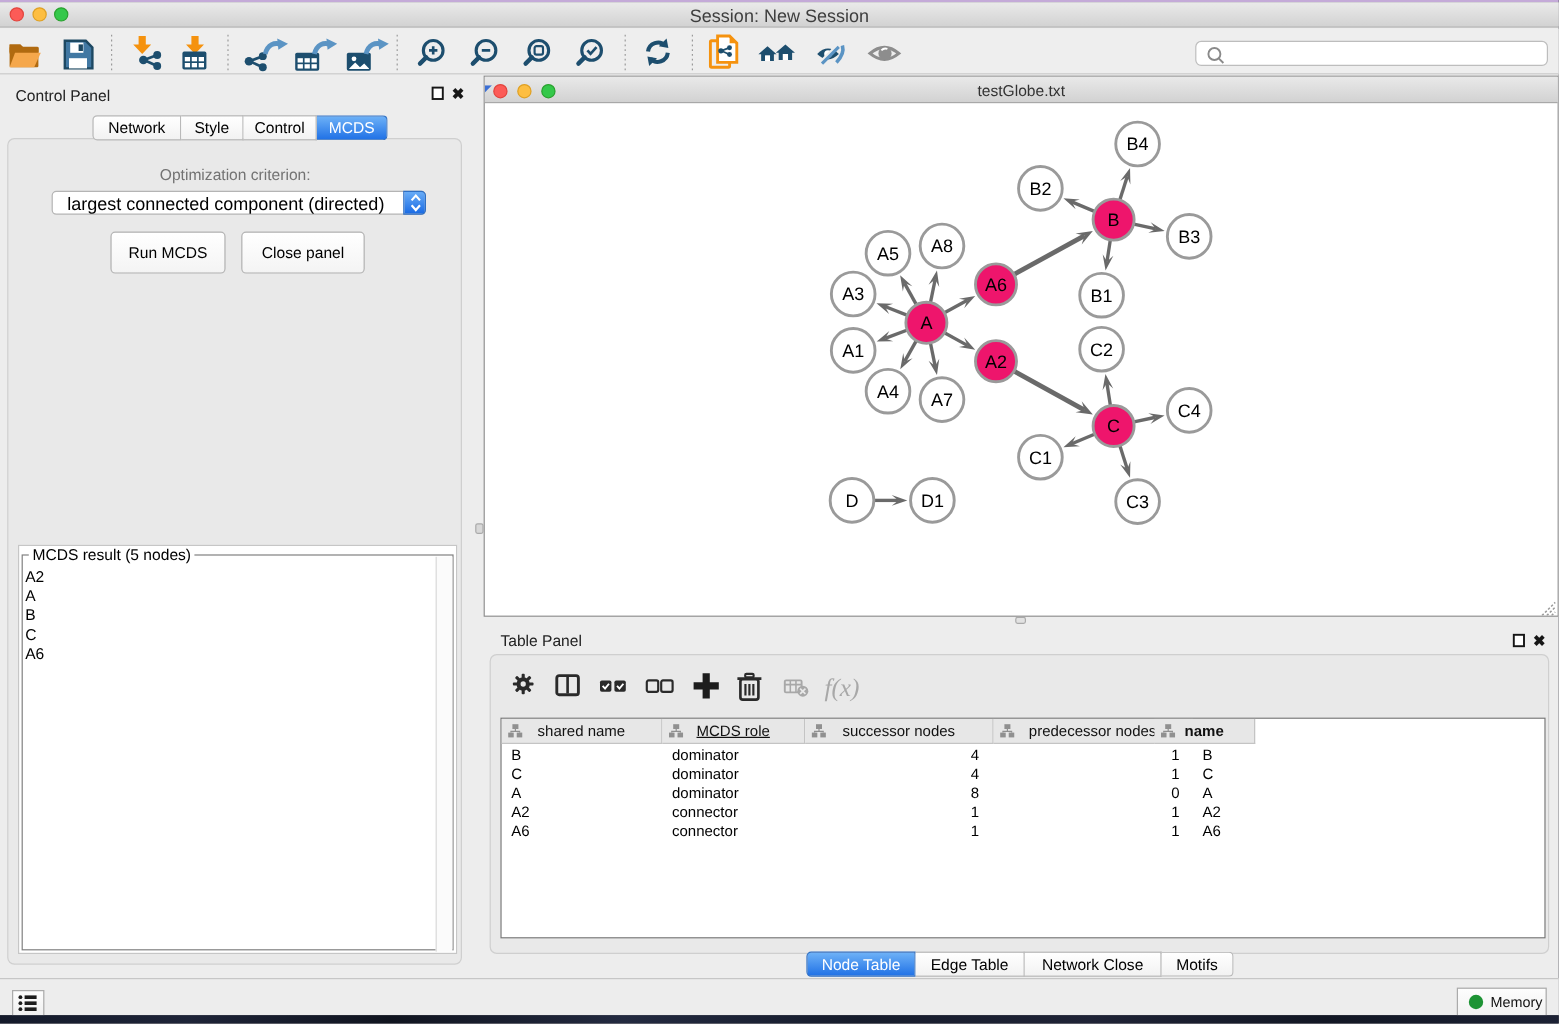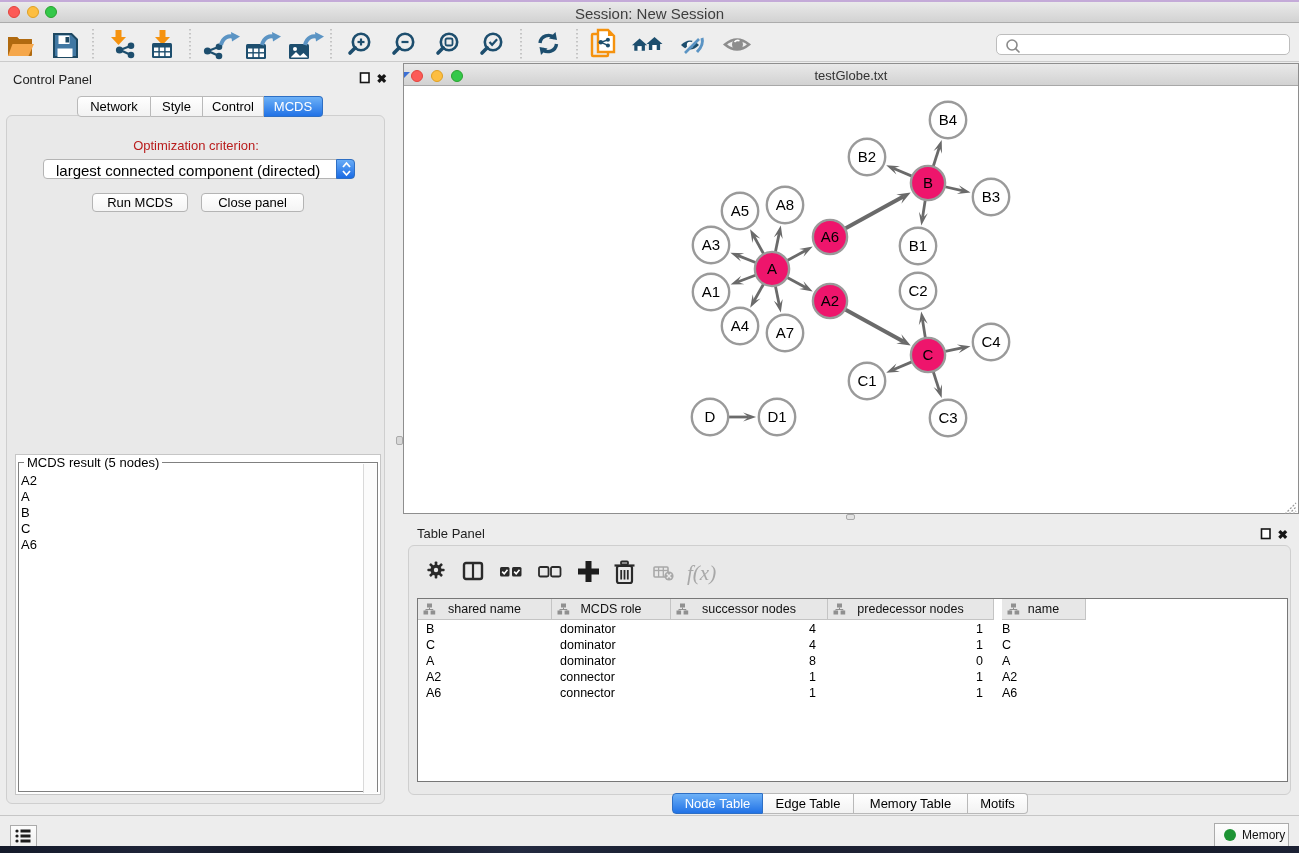--- a/index.html
+++ b/index.html
@@ -27,28 +27,28 @@
 #cp-header .ttl { position:absolute; left:13px; top:8px; font-size:13px; color:#222; }
 #cp-tabs { left:77px; top:94px; height:15px; display:flex; z-index:3; }
 .seg { height:21px; font-size:13px; color:#000; background:linear-gradient(#ffffff,#f2f2f2);
   border:1px solid #b9b9b9; border-left:none; display:flex; align-items:center;
   justify-content:center; }
 .seg.first { border-left:1px solid #b9b9b9; border-radius:4px 0 0 4px; }
 .seg.last { border-radius:0 4px 4px 0; }
 .seg.sel { background:linear-gradient(#6db1f7,#2172e6); color:#fff; border-color:#2e6fc4; }
 #cp-body { left:6px; top:113px; width:379px; height:689px; background:#e9e9e9;
   border:1px solid #cfcfcf; border-radius:6px; }
-#opt-label { left:0; top:136px; width:392px; text-align:center; font-size:13px; color:#b91c1c; }
+#opt-label { left:0; top:136px; width:392px; text-align:center; font-size:13px; color:#737373; }
 #combo { left:43px; top:157px; width:312px; height:20px; background:#fff;
   border:1px solid #b4b4b4; border-radius:4px; }
 #combo .txt { position:absolute; left:12px; top:2px; font-size:15px; color:#000; }
 #combo .cap { position:absolute; right:-1px; top:-1px; width:19px; height:20px;
   background:linear-gradient(#68acf7,#1a6be4); border-radius:0 4px 4px 0;
   border:1px solid #2e6fc4; }
-.btn { position:absolute; height:19px; background:linear-gradient(#ffffff,#f4f4f4);
+.btn { position:absolute; height:35px; background:linear-gradient(#ffffff,#f4f4f4);
   border:1px solid #b4b4b4; border-radius:4px; font-size:13px; color:#000;
   display:flex; align-items:center; justify-content:center; }
 #btn-run { left:92px; top:191px; width:96px; }
 #btn-close { left:201px; top:191px; width:103px; }
 
 #mcds-box { left:15px; top:452px; width:366px; height:341px; background:#fff;
   border:1px solid #c6c6c6; }
 #mcds-inner { position:absolute; left:2px; top:7px; right:2px; bottom:2px;
   border:1px solid #808080; }
 #mcds-title { position:absolute; left:5px; top:-8px; font-size:13px; color:#000;
@@ -454,39 +454,39 @@
           </g>
           <text x="268" y="22" font-family="Liberation Serif, serif" font-style="italic" font-size="21" fill="#a8a8a8">f(x)</text>
         </svg></div>
     <div id="tbl">
         <div class="hdr" style="left:0px;width:134px;"><span style="position:absolute;left:5px;top:4px;"><svg width="13" height="12">
               <rect x="4" y="0.5" width="5" height="4" fill="#909090"></rect>
               <rect x="0.5" y="7.5" width="4.6" height="4" fill="#909090"></rect>
               <rect x="7.6" y="7.5" width="4.6" height="4" fill="#909090"></rect>
               <path d="M6.5 4.5 v2 M2.8 7.5 v-1 h7.2 v1" stroke="#909090" stroke-width="1" fill="none"></path>
             </svg></span>shared name</div>
-<div class="hdr" style="left:134px;width:119px;"><span style="position:absolute;left:5px;top:4px;"><svg width="13" height="12">
+<div class="hdr" style="left:134px;width:119px;text-decoration:underline;"><span style="position:absolute;left:5px;top:4px;"><svg width="13" height="12">
               <rect x="4" y="0.5" width="5" height="4" fill="#909090"></rect>
               <rect x="0.5" y="7.5" width="4.6" height="4" fill="#909090"></rect>
               <rect x="7.6" y="7.5" width="4.6" height="4" fill="#909090"></rect>
               <path d="M6.5 4.5 v2 M2.8 7.5 v-1 h7.2 v1" stroke="#909090" stroke-width="1" fill="none"></path>
             </svg></span>MCDS role</div>
 <div class="hdr" style="left:253px;width:157px;"><span style="position:absolute;left:5px;top:4px;"><svg width="13" height="12">
               <rect x="4" y="0.5" width="5" height="4" fill="#909090"></rect>
               <rect x="0.5" y="7.5" width="4.6" height="4" fill="#909090"></rect>
               <rect x="7.6" y="7.5" width="4.6" height="4" fill="#909090"></rect>
               <path d="M6.5 4.5 v2 M2.8 7.5 v-1 h7.2 v1" stroke="#909090" stroke-width="1" fill="none"></path>
             </svg></span>successor nodes</div>
 <div class="hdr" style="left:410px;width:166px;"><span style="position:absolute;left:5px;top:4px;"><svg width="13" height="12">
               <rect x="4" y="0.5" width="5" height="4" fill="#909090"></rect>
               <rect x="0.5" y="7.5" width="4.6" height="4" fill="#909090"></rect>
               <rect x="7.6" y="7.5" width="4.6" height="4" fill="#909090"></rect>
               <path d="M6.5 4.5 v2 M2.8 7.5 v-1 h7.2 v1" stroke="#909090" stroke-width="1" fill="none"></path>
             </svg></span>predecessor nodes</div>
-<div class="hdr" style="left:584px;width:84px;"><span style="position:absolute;left:5px;top:4px;"><svg width="13" height="12">
+<div class="hdr" style="left:544px;width:84px;font-weight:bold;"><span style="position:absolute;left:5px;top:4px;"><svg width="13" height="12">
               <rect x="4" y="0.5" width="5" height="4" fill="#909090"></rect>
               <rect x="0.5" y="7.5" width="4.6" height="4" fill="#909090"></rect>
               <rect x="7.6" y="7.5" width="4.6" height="4" fill="#909090"></rect>
               <path d="M6.5 4.5 v2 M2.8 7.5 v-1 h7.2 v1" stroke="#909090" stroke-width="1" fill="none"></path>
             </svg></span>name</div>
 <div class="cell" style="left:8px;top:22px;">B</div>
 <div class="cell" style="left:142px;top:22px;">dominator</div>
 <div class="cell" style="left:253px;top:22px;width:145px;text-align:right;">4</div>
 <div class="cell" style="left:410px;top:22px;width:155px;text-align:right;">1</div>
 <div class="cell" style="left:584px;top:22px;">B</div>
@@ -508,21 +508,21 @@
 <div class="cell" style="left:8px;top:86px;">A6</div>
 <div class="cell" style="left:142px;top:86px;">connector</div>
 <div class="cell" style="left:253px;top:86px;width:145px;text-align:right;">1</div>
 <div class="cell" style="left:410px;top:86px;width:155px;text-align:right;">1</div>
 <div class="cell" style="left:584px;top:86px;">A6</div>
       </div>
   </div>
   <div class="abs" id="bt-tabs">
     <div class="seg sel first" style="width:91px;">Node Table</div>
     <div class="seg" style="width:91px;">Edge Table</div>
-    <div class="seg" style="width:114px;">Memory Table</div>
+    <div class="seg" style="width:114px;">Network Close</div>
     <div class="seg last" style="width:60px;">Motifs</div>
   </div>
 
   <div class="abs" id="split-v"></div>
   <div class="abs" id="split-h"></div>
   <div class="abs" id="statusbar">
     <div id="list-btn">
         <svg width="25" height="20" style="position:absolute;left:0px;top:0px;">
           <circle cx="6" cy="5" r="1.6" fill="#1d1d1d"></circle>
           <rect x="9.5" y="3.5" width="10" height="3" fill="#1d1d1d"></rect>

